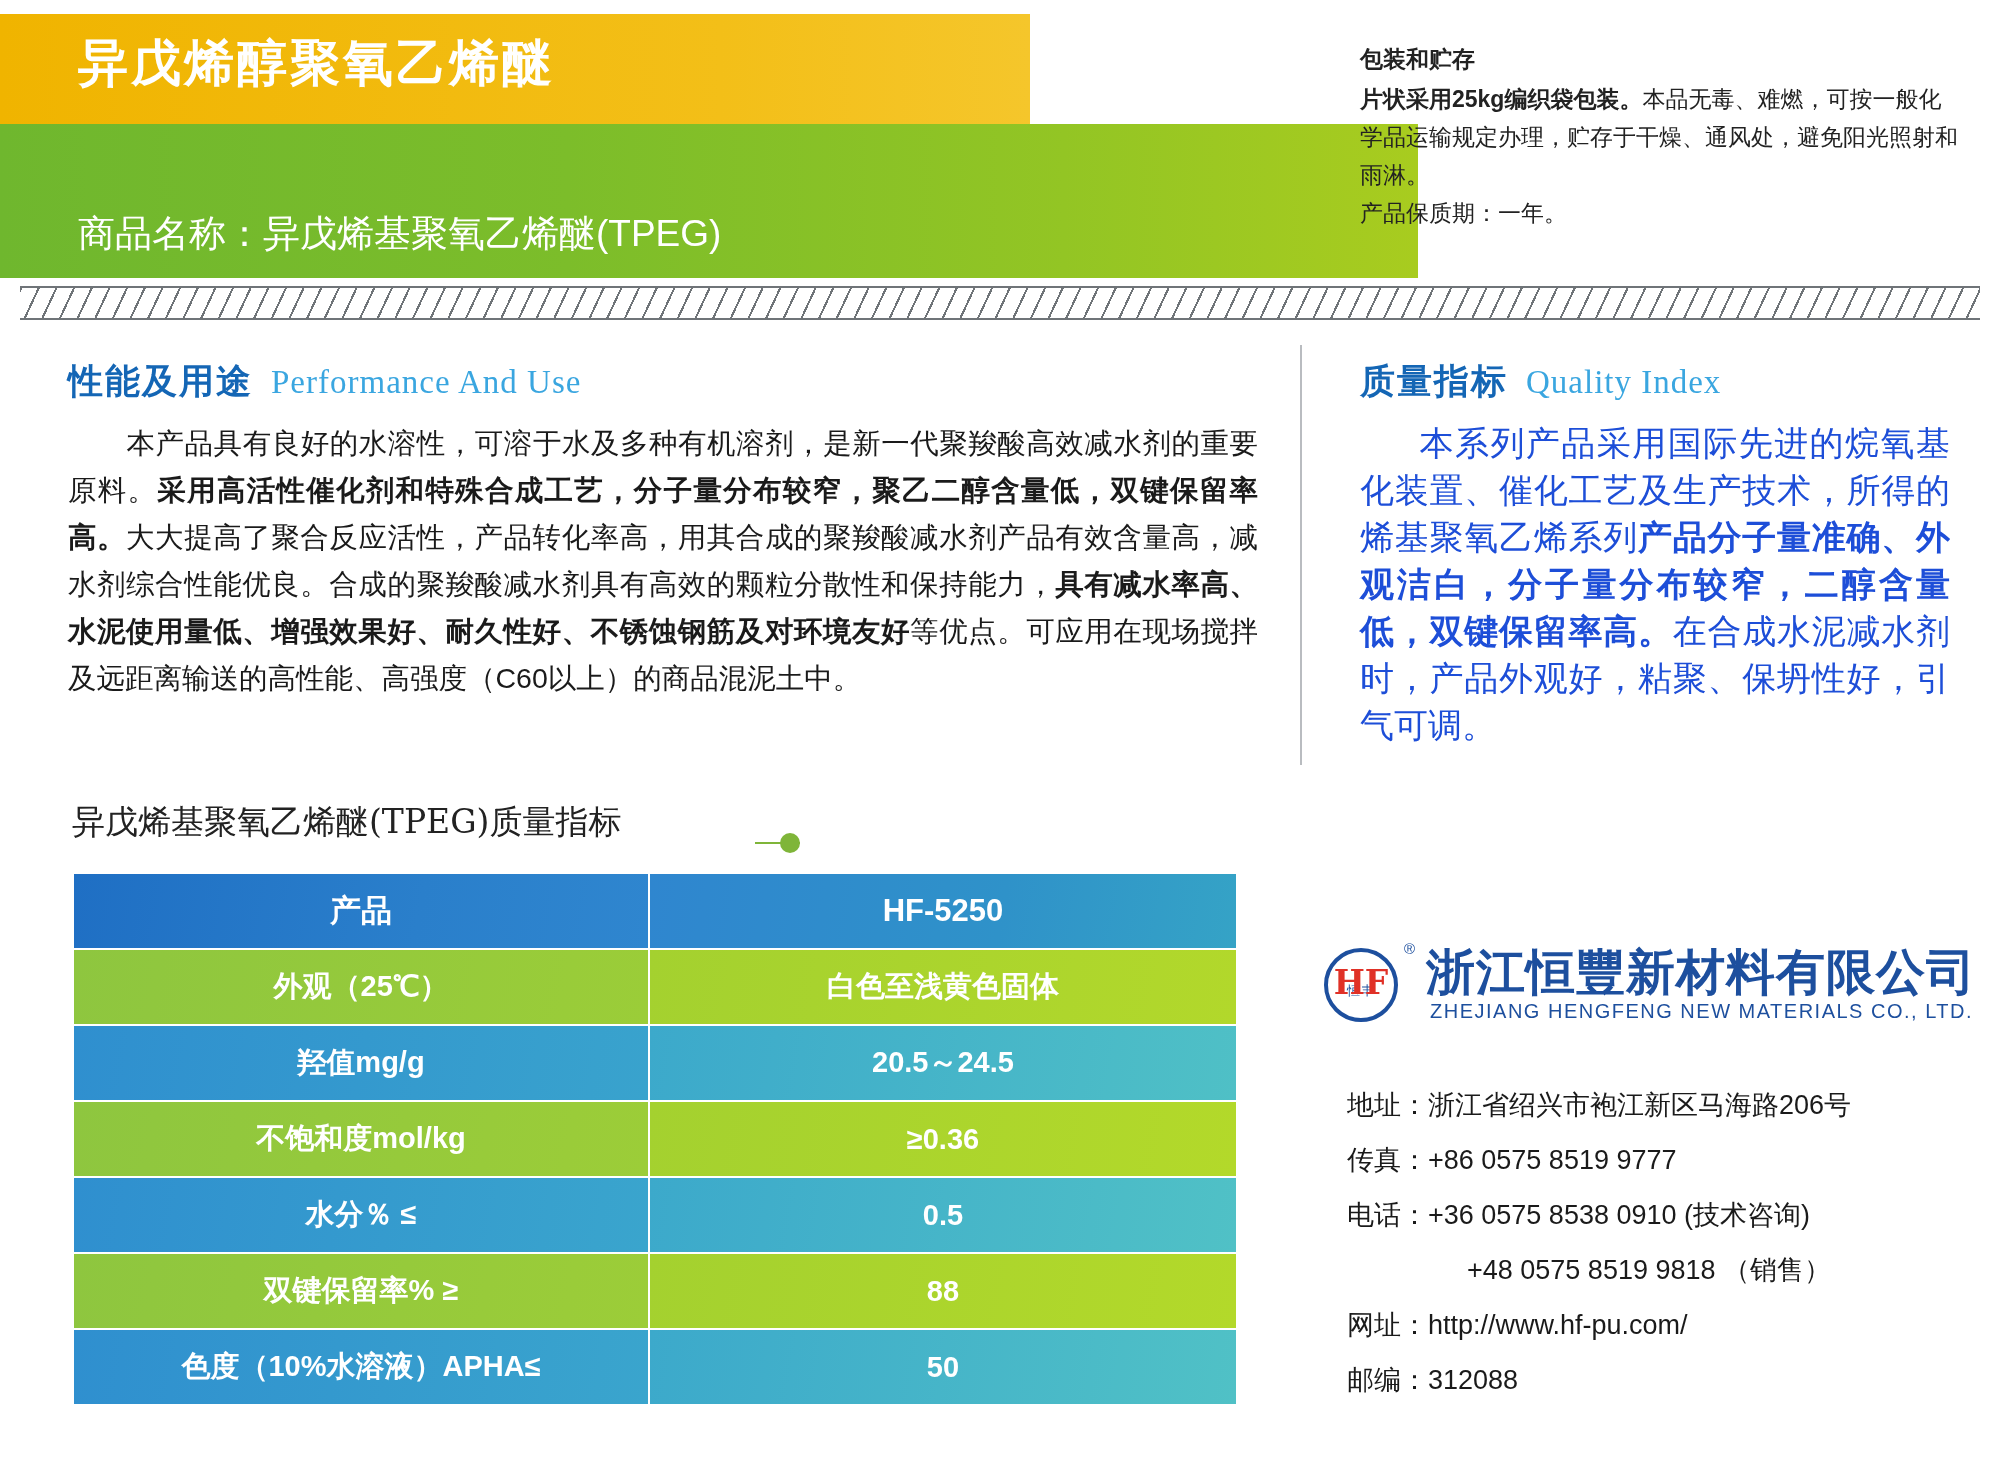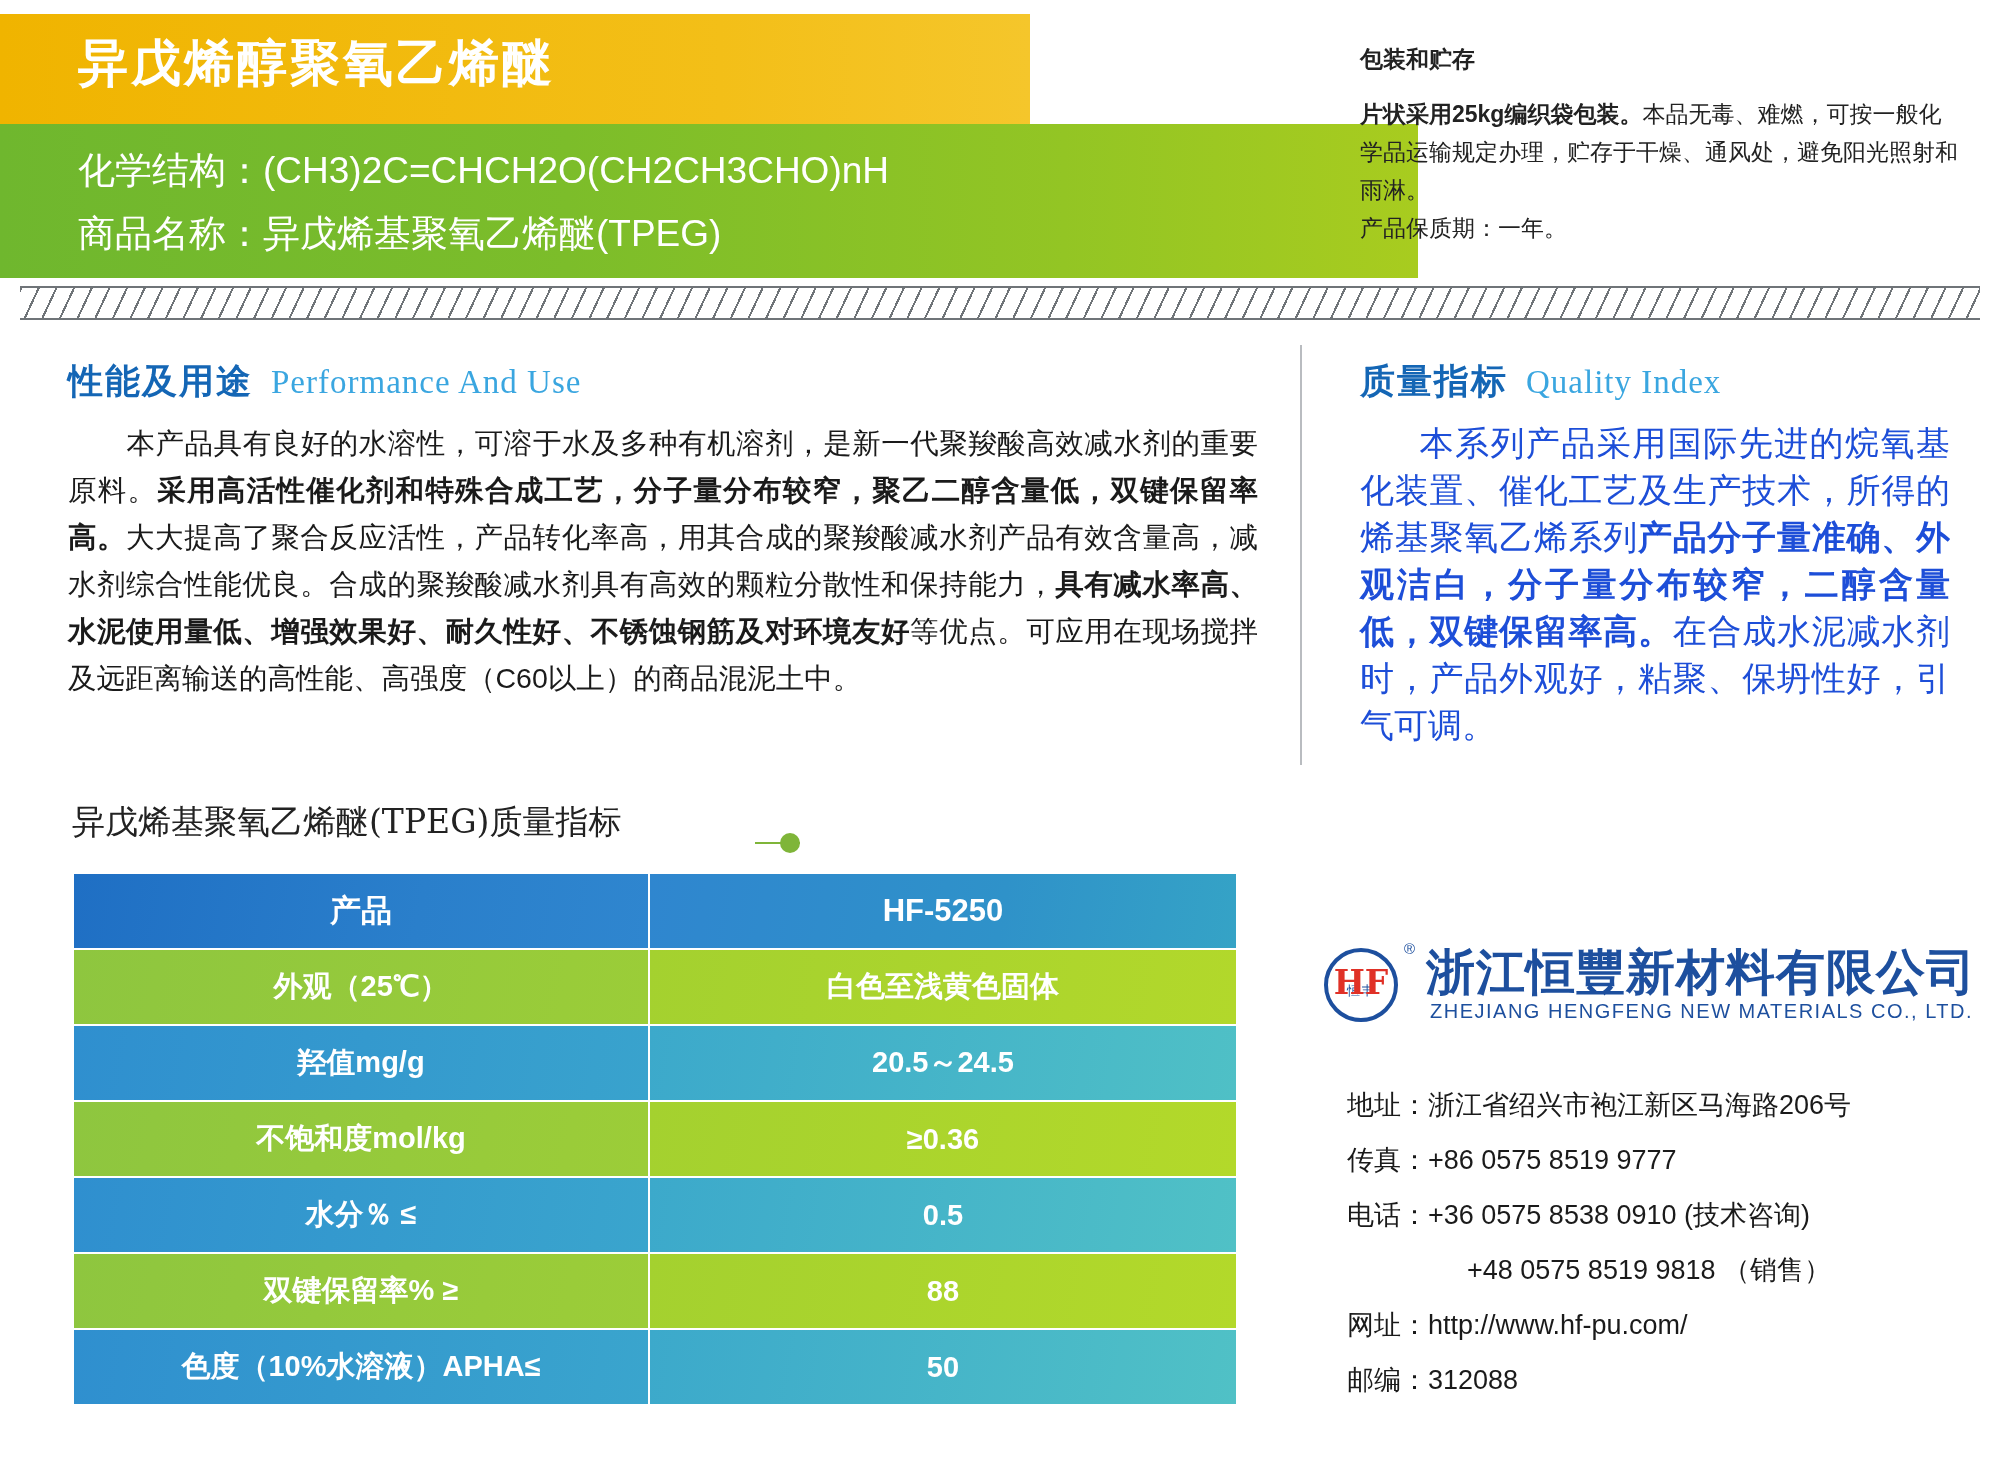--- a/index.html
+++ b/index.html
@@ -70,21 +70,21 @@
     left: 1360px;
     top: 40px;
     width: 600px;
     font-size: 23px;
     line-height: 38px;
     color: #222;
   }
   .pack-title {
     font-weight: bold;
     font-size: 23px;
-    margin-bottom: 17px;
+    margin-bottom: 2px;
   }
   .pack-body b { font-weight: bold; }
 
   
   .hatch {
     position: absolute;
     left: 20px;
     top: 288px;
     width: 1960px;
     height: 30px;
@@ -312,23 +312,20 @@
   .contact .row { white-space: nowrap; }
   .contact .indent2 { padding-left: 120px; }
 </style>
 </head>
 <body>
 
 <div class="header">
   <div class="header-sub-bar"></div>
   <div class="header-title-bar"></div>
   <div class="header-title">异戊烯醇聚氧乙烯醚</div>
-  <div class="header-line1">
-    <span>化学结构：</span><span>(CH3)2C=CHCH2O(CH2CH3CHO)nH</span>
-  </div>
   <div class="header-line2">
     <span>商品名称：</span><span>异戊烯基聚氧乙烯醚(TPEG)</span>
   </div>
 </div>
 
 <div class="pack-block">
   <div class="pack-title">包装和贮存</div>
   <div class="pack-body">
     <b>片状采用25kg编织袋包装。</b><span>本品无毒、难燃，可按一般化学品运输规定办理，贮存于干燥、通风处，避免阳光照射和雨淋。</span>
   </div>

